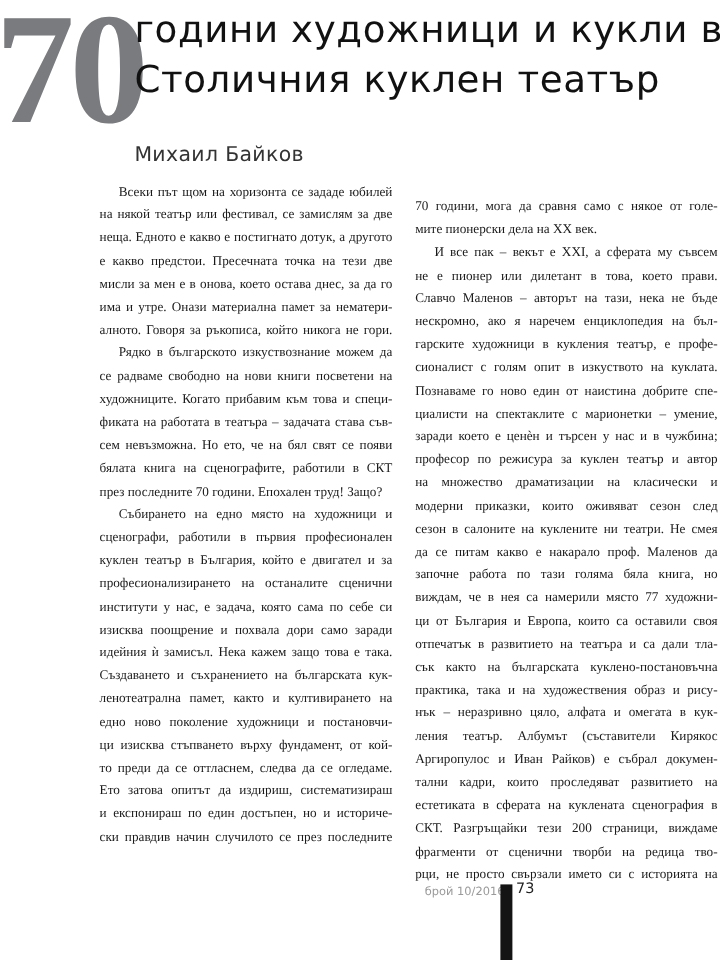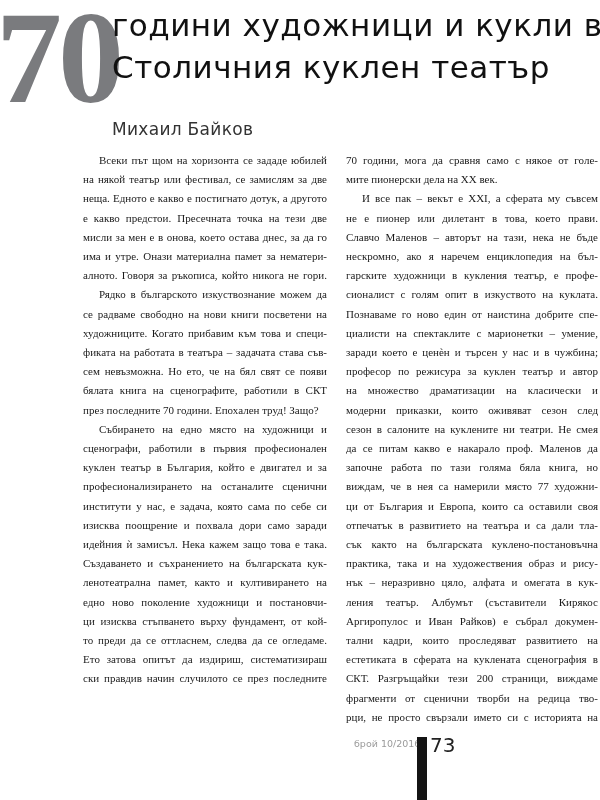--- a/index.html
+++ b/index.html
@@ -3,28 +3,28 @@
 <meta charset="utf-8">
 <style>
   html, body { margin:0; padding:0; background:#ffffff; }
   body { width:600px; height:800px; position:relative; overflow:hidden; font-family:"Liberation Serif", serif; color:#1a1a1a; }
   .big-num { position:absolute; left:-4px; top:-8px; font-family:"Liberation Serif", serif; font-weight:bold; font-size:132px; line-height:1; color:#7a7b7e; letter-spacing:-4px; }
   .title { position:absolute; left:112px; top:4px; font-family:"DejaVu Sans", sans-serif; font-size:31px; line-height:42px; color:#111; font-weight:normal; letter-spacing:0.5px; }
   .title div { white-space:nowrap; }
   .author { position:absolute; left:112px; top:119px; font-family:"DejaVu Sans", sans-serif; font-size:17px; color:#333; letter-spacing:0.3px; }
   .col { position:absolute; top:151px; width:244px; font-size:11px; line-height:19.2px; text-align:justify; }
   .col.left { left:83px; }
-  .col.right { left:346px; width:252px; }
+  .col.right { left:346px; width:252px;margin-top:12px; }
   .col .line { display:block; white-space:nowrap; text-align:justify; text-align-last:justify; }
   .col .line.last { text-align-last:left; }
   .col .line.indent { padding-left:16px; }
   .footer { position:absolute; left:0; top:0; }
   .issue { position:absolute; left:354px; top:738px; font-family:"DejaVu Sans", sans-serif; font-size:9.5px; color:#9a9a9a; white-space:nowrap; }
   .bar { position:absolute; left:417px; top:737px; width:10px; height:63px; background:#141414; }
-  .page-num { position:absolute; left:430px; top:733px; font-family:"DejaVu Sans", sans-serif; font-size:20px; color:#222; }
+  .page-num { position:absolute; left:430px; top:733px; font-family:"DejaVu Sans", sans-serif; font-size:12px; color:#222; }
 </style>
 </head>
 <body>
 
 <div class="big-num">70</div>
 
 <h1 class="title" style="margin:0;">
   <div>години художници и кукли в</div>
   <div>Столичния куклен театър</div>
 </h1>
@@ -52,20 +52,21 @@
     <span class="line">професионализирането на останалите сценични</span>
     <span class="line">институти у нас, е задача, която сама по себе си</span>
     <span class="line">изисква поощрение и похвала дори само заради</span>
     <span class="line">идейния ѝ замисъл. Нека кажем защо това е така.</span>
     <span class="line">Създаването и съхранението на българската кук-</span>
     <span class="line">ленотеатрална памет, както и култивирането на</span>
     <span class="line">едно ново поколение художници и постановчи-</span>
     <span class="line">ци изисква стъпването върху фундамент, от кой-</span>
     <span class="line">то преди да се оттласнем, следва да се огледаме.</span>
     <span class="line">Ето затова опитът да издириш, систематизираш</span>
+    <span class="line">и експонираш по един достъпен, но и историче-</span>
     <span class="line">ски правдив начин случилото се през последните</span>
   </div>
 <div class="col right" id="col-right">
     <span class="line">70 години, мога да сравня само с някое от голе-</span>
     <span class="line last">мите пионерски дела на XX век.</span>
     <span class="line indent">И все пак – векът е XXI, а сферата му съвсем</span>
     <span class="line">не е пионер или дилетант в това, което прави.</span>
     <span class="line">Славчо Маленов – авторът на тази, нека не бъде</span>
     <span class="line">нескромно, ако я наречем енциклопедия на бъл-</span>
     <span class="line">гарските художници в кукления театър, е профе-</span>

